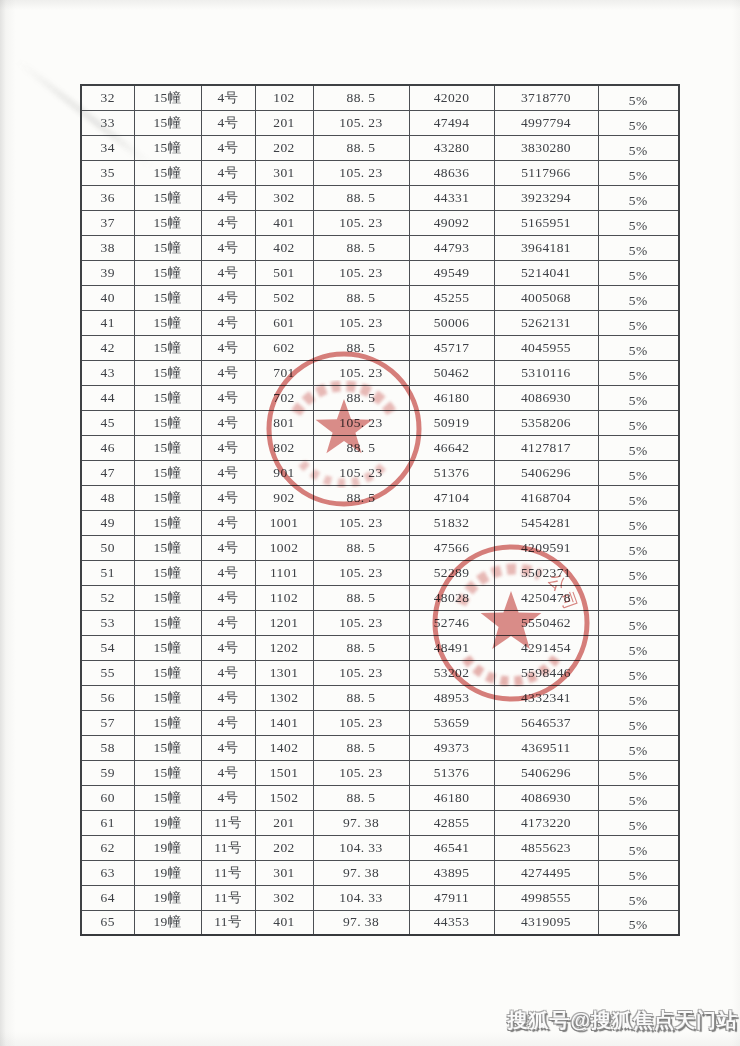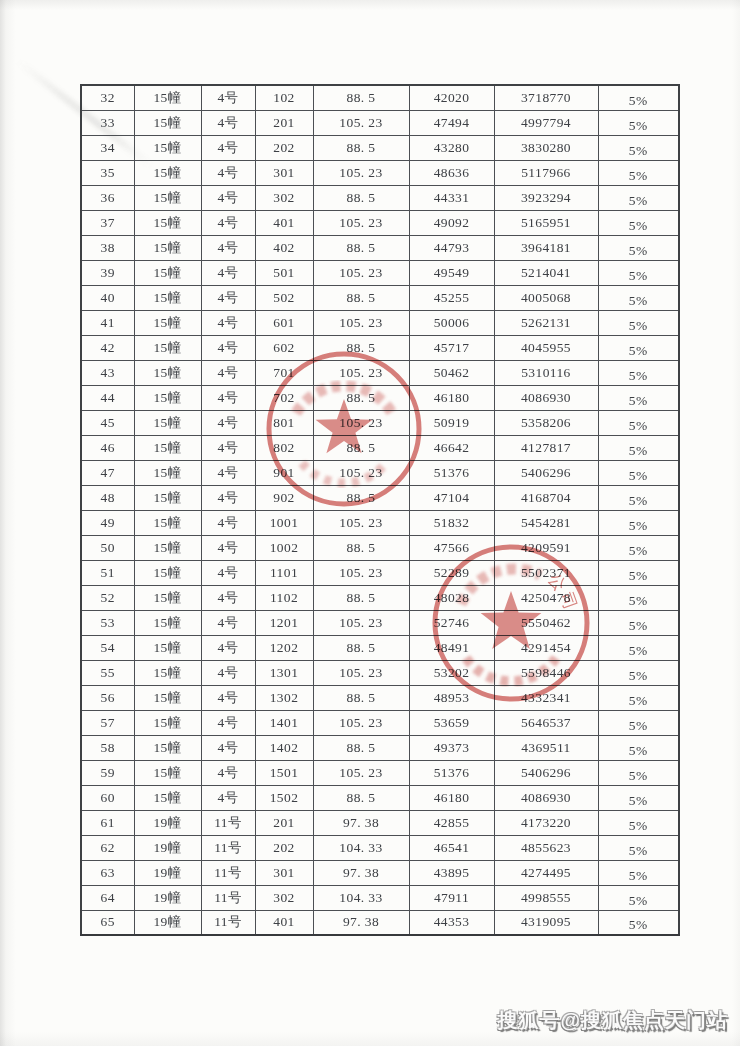--- a/index.html
+++ b/index.html
@@ -59,21 +59,21 @@
     mix-blend-mode: multiply;
     opacity: 0.8;
     z-index: 3;
     pointer-events: none;
   }
   .seal-1 { left: 262px; top: 347px; }
   .seal-2 { left: 428px; top: 540px; }
   
   .watermark {
     position: absolute;
-    right: 12px; bottom: 12px;
+    right: 2px; bottom: 12px;
     z-index: 6;
     font-family: "Liberation Sans", "DejaVu Sans", sans-serif;
     font-size: 20px;
     font-weight: bold;
     letter-spacing: 1px;
     color: #fafafa;
     text-shadow:
       -1px -1px 0 rgba(150,150,150,0.75),
        1px -1px 0 rgba(150,150,150,0.75),
       -1px  1px 0 rgba(120,120,120,0.9),

